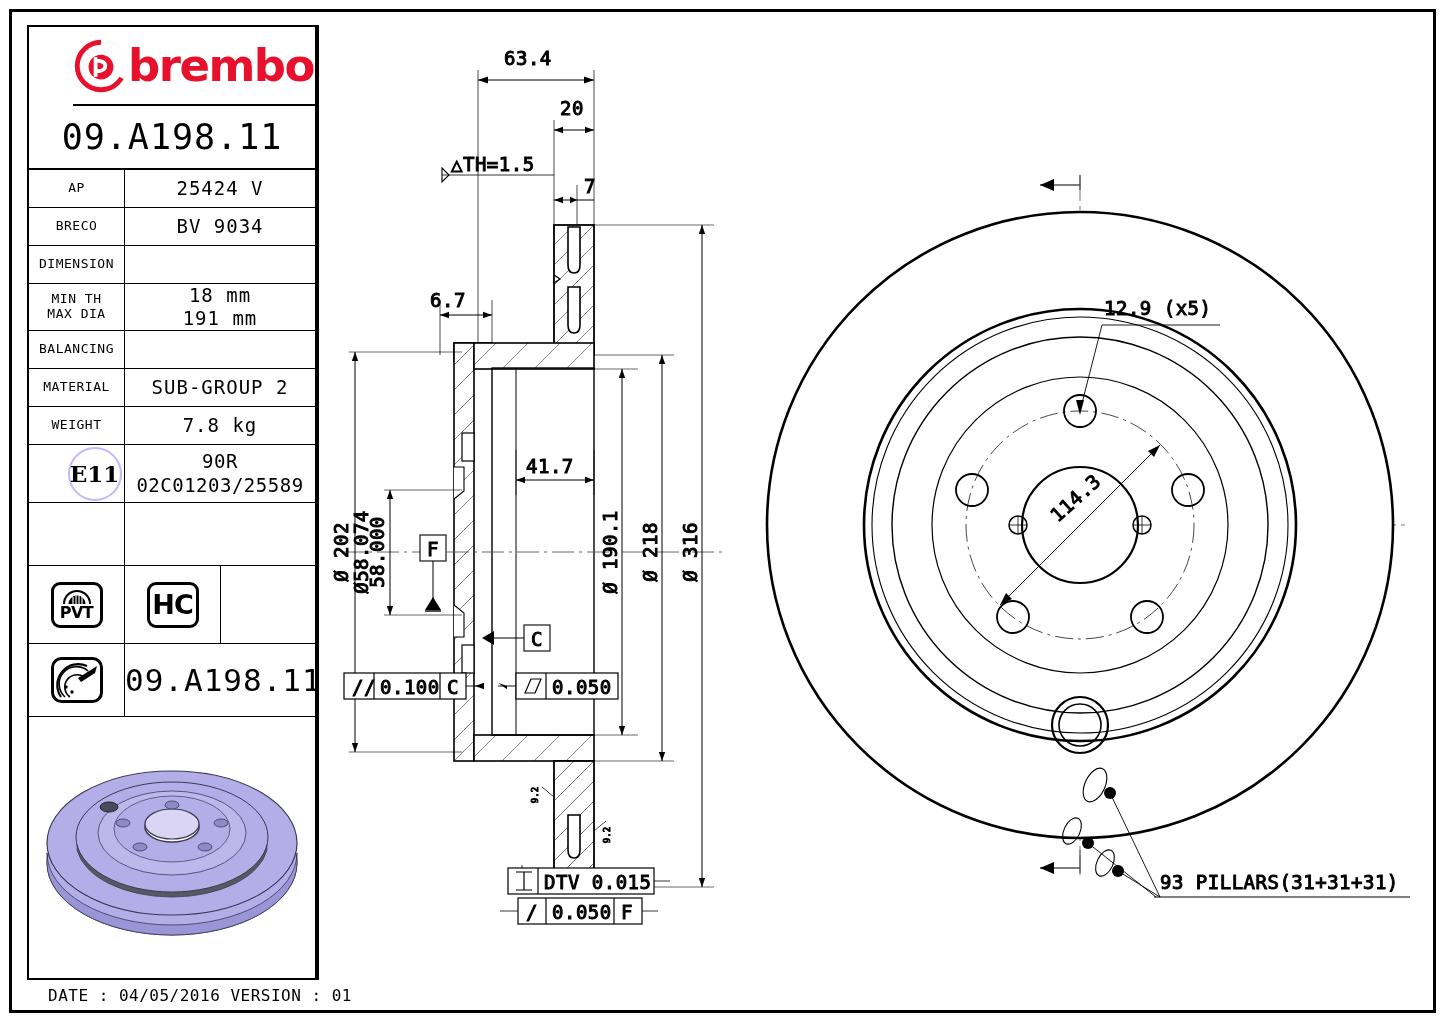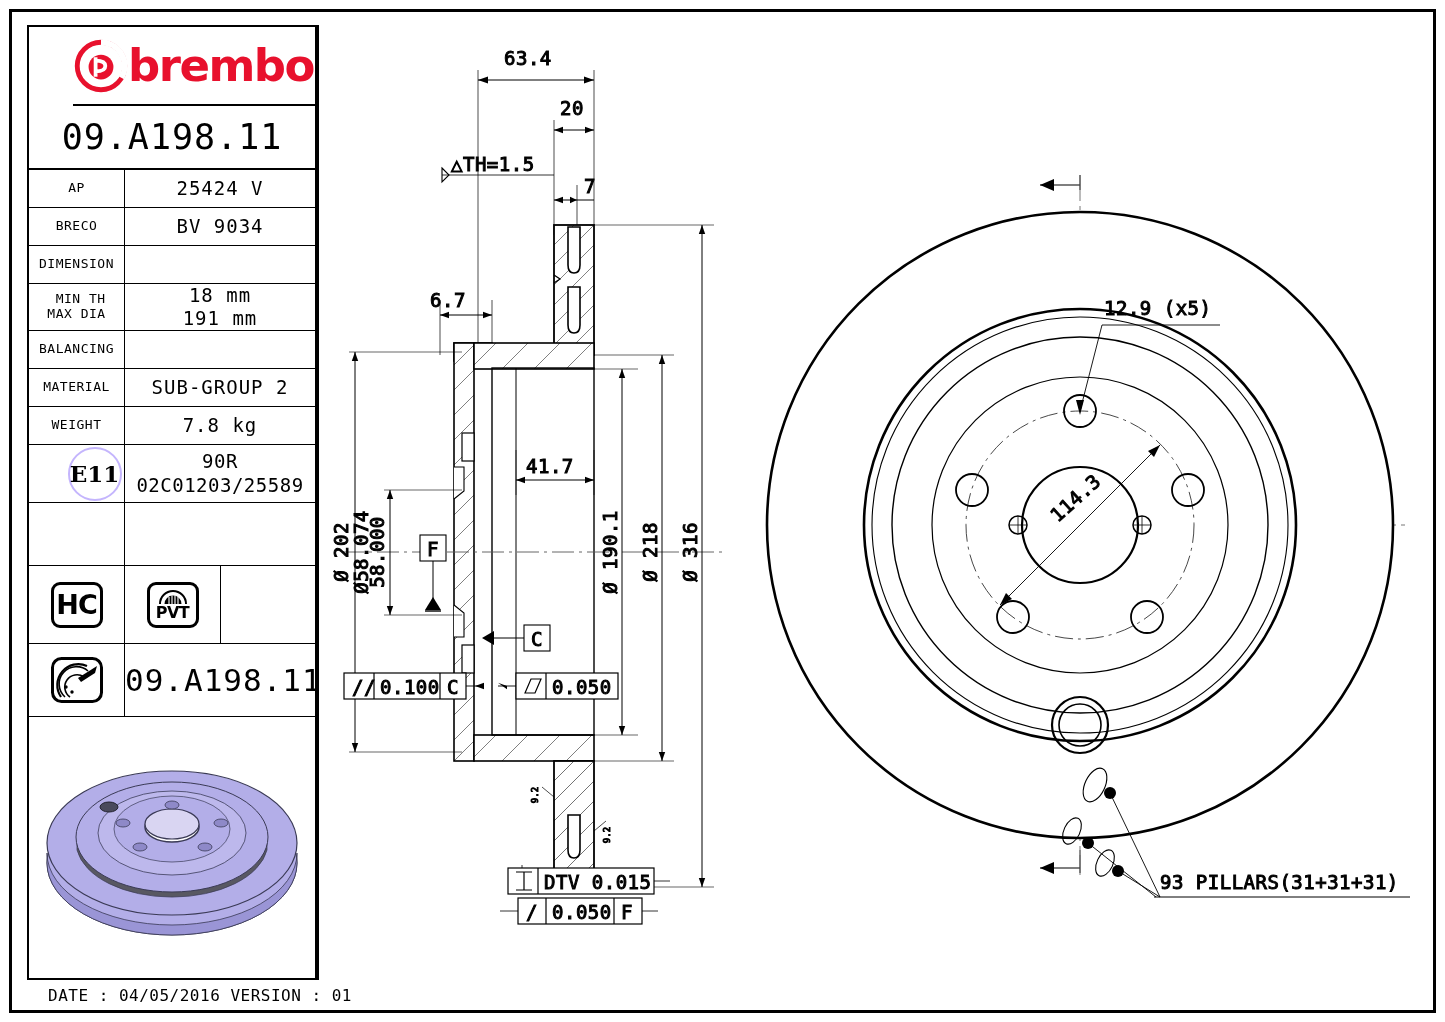--- a/index.html
+++ b/index.html
@@ -6,21 +6,21 @@
   body{font-family:"DejaVu Sans Mono",monospace;}
   #sheet{position:relative;width:1445px;height:1022px;background:#ffffff;overflow:hidden;}
 
   
   #outer-border{position:absolute;left:9px;top:9px;width:1427px;height:1004px;border:3px solid #000;box-sizing:border-box;}
 
   
   #info-table{position:absolute;left:27px;top:25px;width:290px;height:955px;border:2px solid #000;box-sizing:border-box;background:#fff;}
   .trow{display:flex;border-bottom:1.5px solid #000;box-sizing:border-box;width:100%;}
   .trow:last-child{border-bottom:none;}
-  .tlabel{width:96px;flex:0 0 96px;border-right:1.5px solid #000;display:flex;align-items:center;justify-content:center;box-sizing:border-box;text-align:right;}
+  .tlabel{width:96px;flex:0 0 96px;border-right:1.5px solid #000;display:flex;align-items:center;justify-content:center;box-sizing:border-box;text-align:center;}
   .tval{flex:1;display:flex;align-items:center;justify-content:center;box-sizing:border-box;text-align:center;}
   .lbl-txt{font-size:13px;letter-spacing:0.5px;color:#000;line-height:1.15;}
   .val-txt{font-size:19px;letter-spacing:1px;color:#000;line-height:1.2;}
 
   
   #logo-row{height:77px;border-bottom:2px solid #000;display:flex;align-items:center;justify-content:center;margin-left:44px;}
   #logo-mark{width:54px;height:54px;flex:0 0 54px;}
   #logo-word{font-family:"DejaVu Sans",sans-serif;font-size:45px;font-weight:bold;color:#e8112d;letter-spacing:-1.5px;line-height:1;}
 
   
@@ -163,35 +163,35 @@
         </span>
       </div>
     </div>
 
     <div id="gap-row">
       <div class="tlabel"></div>
       <div class="tval"></div>
     </div>
 
     <div id="badge-row">
-      <div class="badge-cell">
-        <div class="rbadge">
-          <span id="hc-txt">HC</span>
-        </div>
-      </div>
       <div class="badge-cell">
         <div class="rbadge">
           <div class="pvt-inner">
             <svg width="30" height="16" viewBox="0 0 30 16">
               <path d="M2 15 A13 13 0 0 1 28 15" fill="none" stroke="#000" stroke-width="2"></path>
               <path d="M6.5 15 A8.5 8.5 0 0 1 23.5 15 Z" fill="#000"></path>
               <path d="M11 15 L11 8 M14 15 L14 6.6 M17 15 L17 6.6 M20 15 L20 8" stroke="#fff" stroke-width="1.1"></path>
             </svg>
             <span id="pvt-txt">PVT</span>
           </div>
+        </div>
+      </div>
+      <div class="badge-cell">
+        <div class="rbadge">
+          <span id="hc-txt">HC</span>
         </div>
       </div>
       <div class="badge-cell wide"></div>
     </div>
 
     <div id="pn2-row">
       <div class="tlabel">
         <svg width="52" height="46" viewBox="0 0 52 46">
           <rect x="1.5" y="1.5" width="49" height="43" rx="9" fill="none" stroke="#000" stroke-width="3"></rect>
           <path d="M10 40 A21 21 0 0 1 36 9" fill="none" stroke="#000" stroke-width="2.2"></path>

